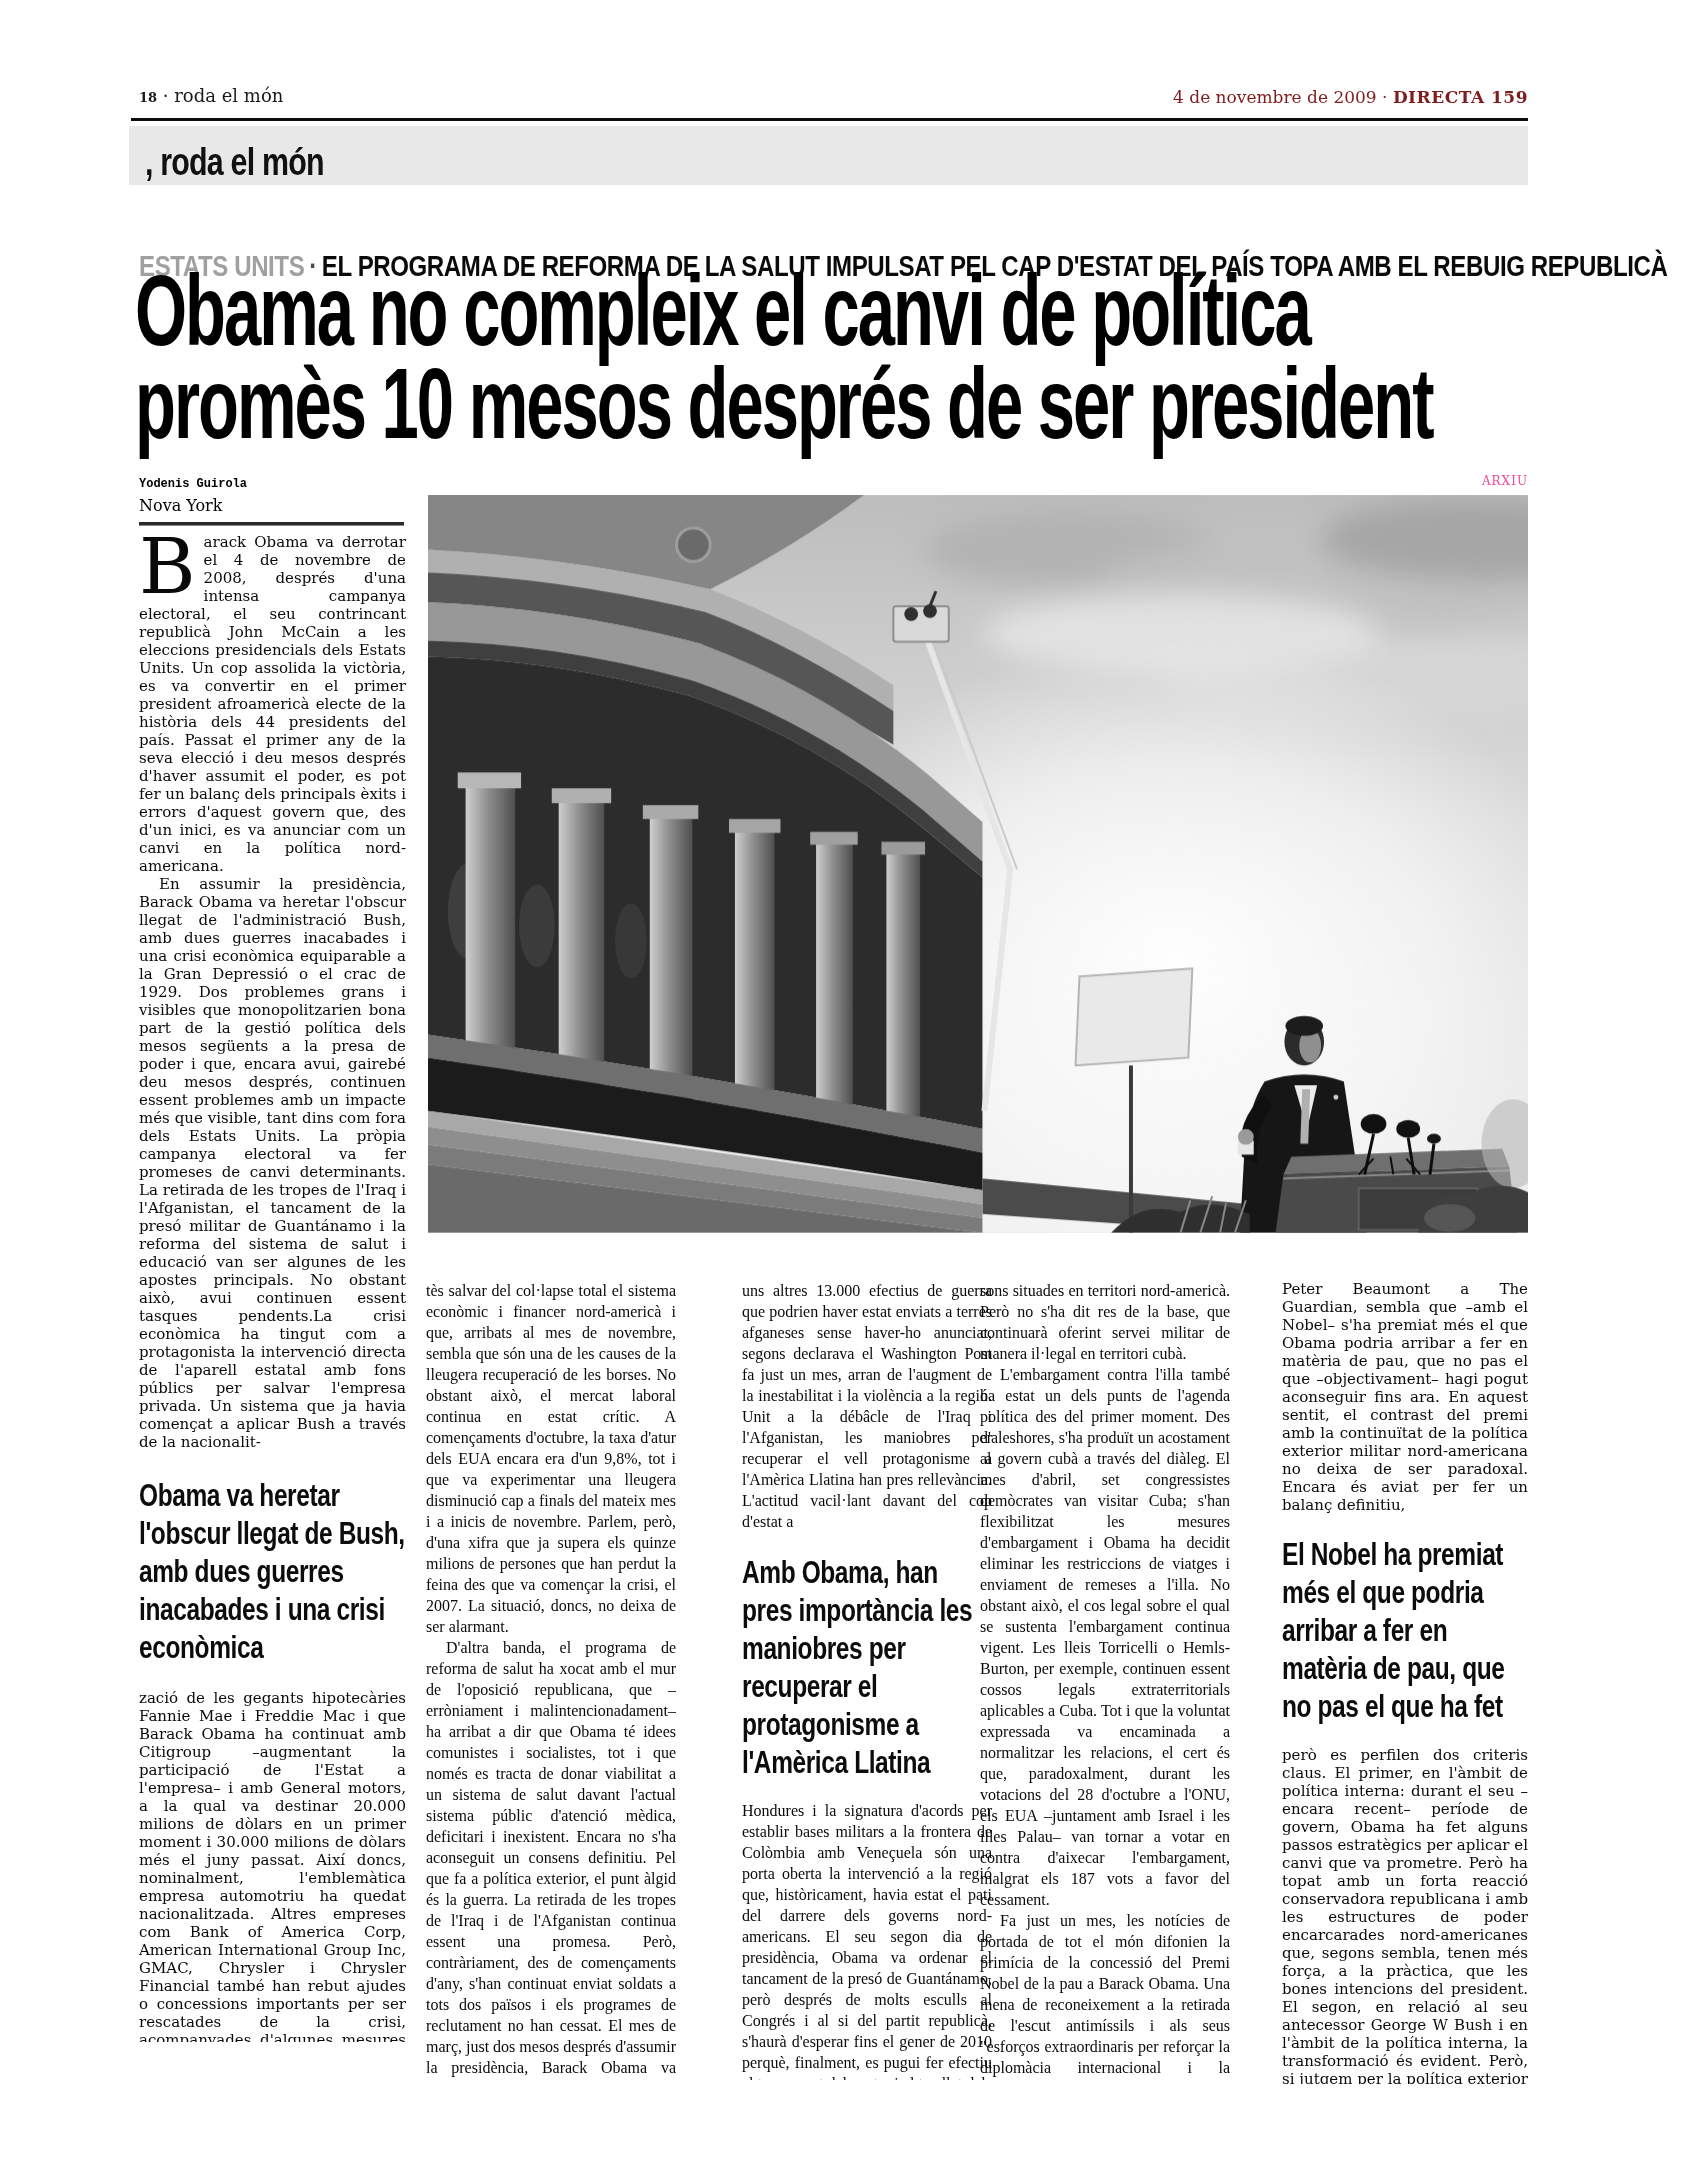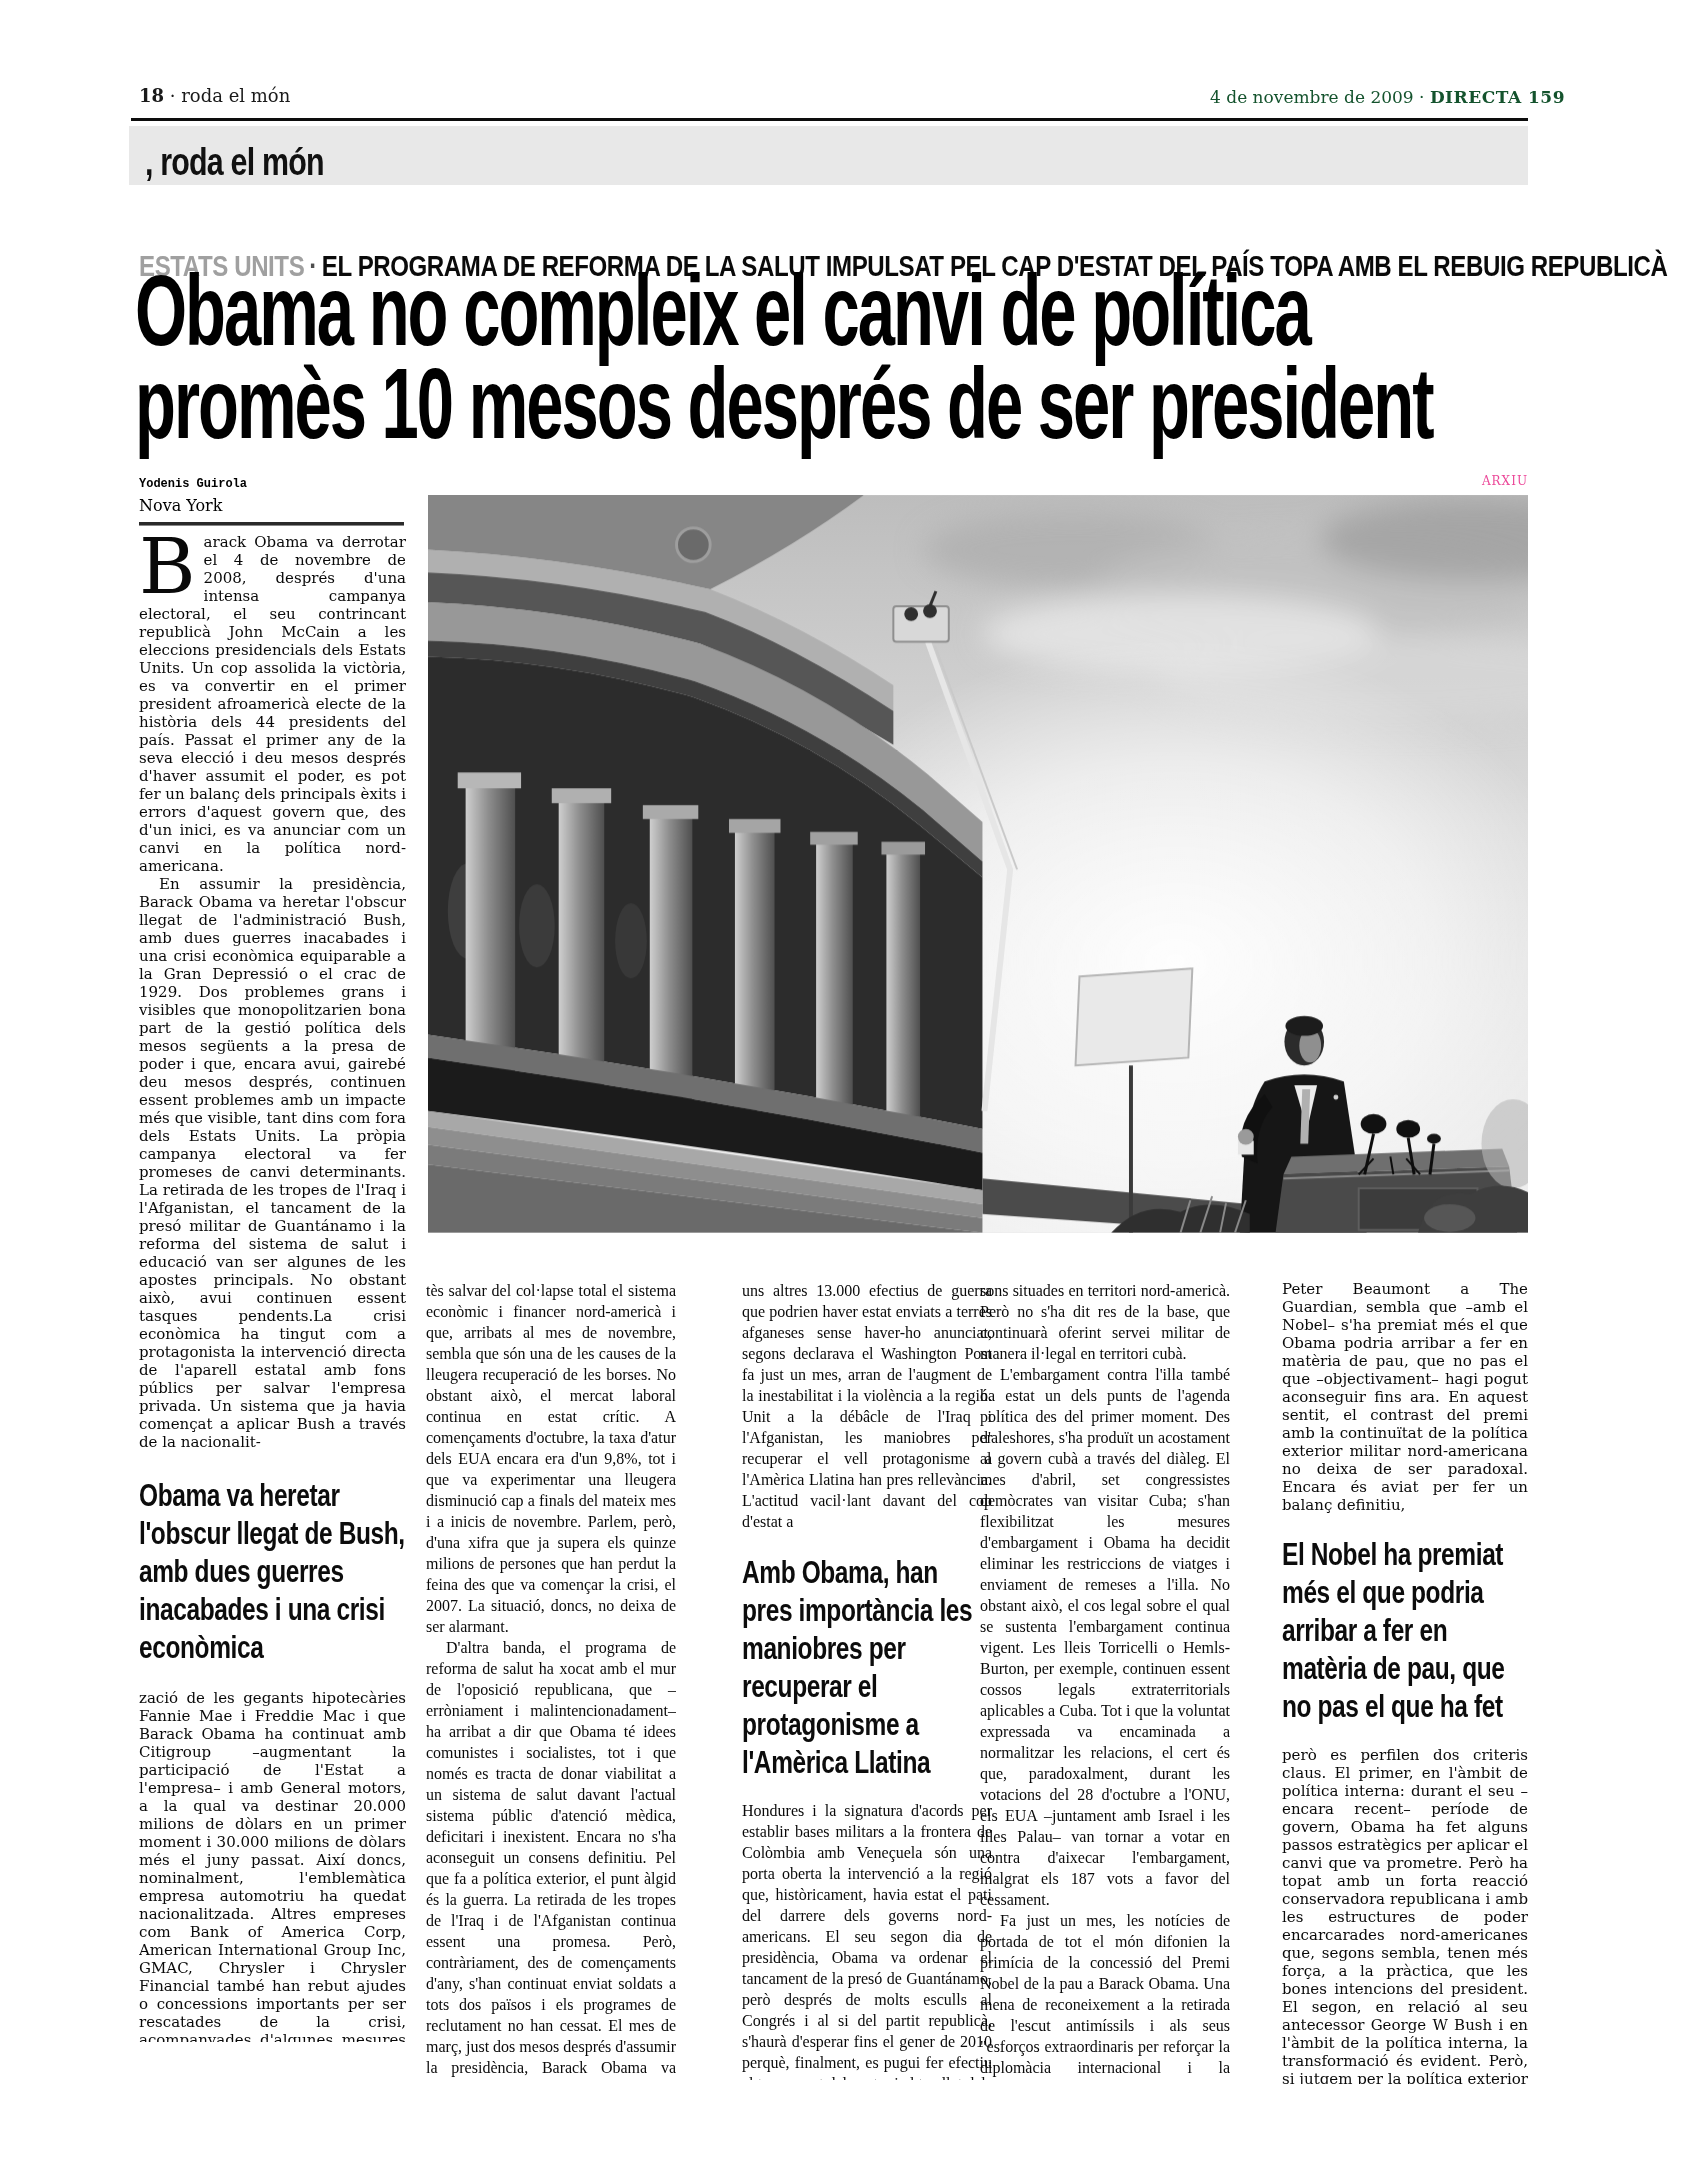--- a/index.html
+++ b/index.html
@@ -2,22 +2,22 @@
 <html><head>
 <meta charset="utf-8">
 <style>
   html,body{margin:0;padding:0;background:#9c9c9c;}
   .page{
     position:relative;width:1683px;height:2178px;background:#ffffff;
     font-family:"DejaVu Serif",serif;color:#000;overflow:hidden;
   }
   
   .folio-left{position:absolute;left:139px;top:85px;font-size:18px;color:#1a1a1a;}
-  .folio-left .num{font-weight:bold;font-size:18px;}
-  .folio-right{position:absolute;left:773px;top:87px;width:792px;text-align:right;font-size:17px;color:#14532d;}
+  .folio-left .num{font-weight:bold;font-size:13px;}
+  .folio-right{position:absolute;left:736px;top:87px;width:792px;text-align:right;font-size:17px;color:#7f1d1d;}
   .folio-right .issue{font-weight:bold;letter-spacing:0.5px;}
   .rule-top{position:absolute;left:131px;top:118px;width:1397px;height:3px;background:#0d0d0d;}
   
   .section-bar{position:absolute;left:129px;top:126px;width:1399px;height:59px;background:#e8e8e8;}
   .bar-label{position:absolute;left:16px;top:16px;font-family:"Liberation Sans",sans-serif;
     font-weight:bold;font-size:38px;line-height:40px;color:#111;white-space:nowrap;
     display:inline-block;transform:scaleX(.8);transform-origin:0 0;letter-spacing:-1px;}
   
   .kicker{position:absolute;left:139px;top:250px;width:1389px;white-space:nowrap;}
   .kicker-inner{display:inline-block;transform:scaleX(.83);transform-origin:0 0;

